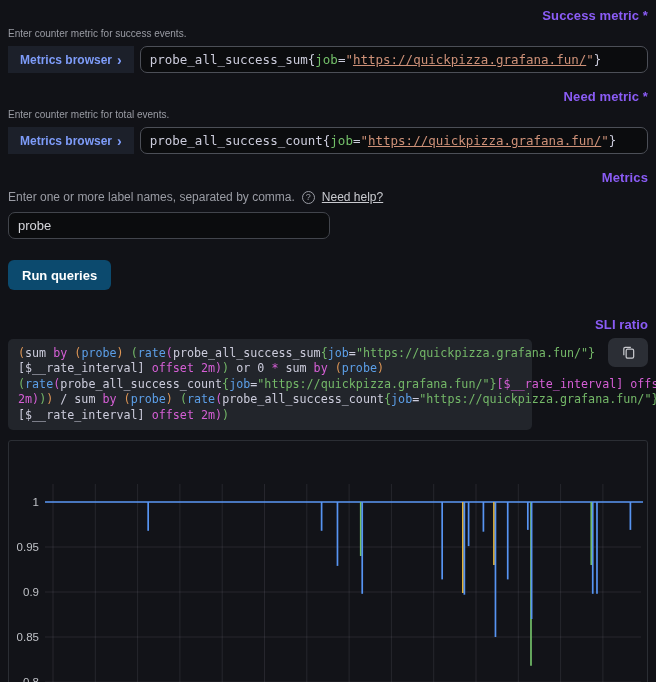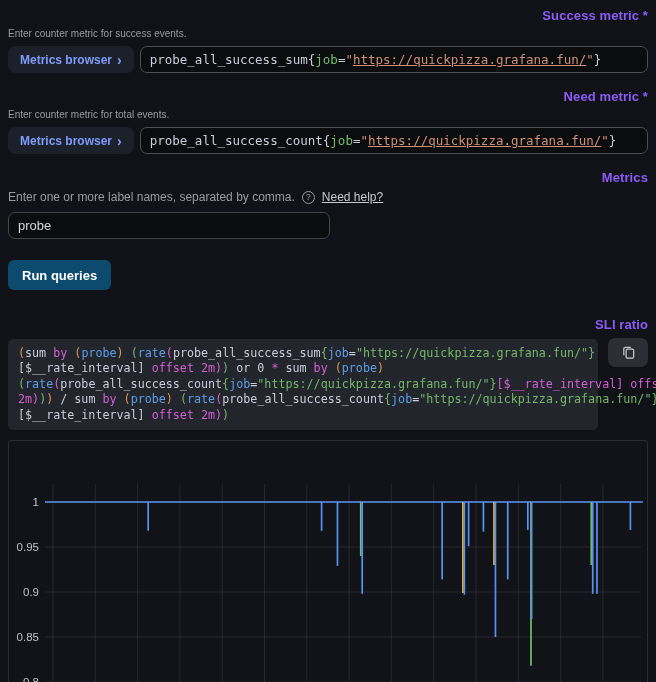--- a/index.html
+++ b/index.html
@@ -4,21 +4,21 @@
 <style>
   * { margin:0; padding:0; box-sizing:border-box; }
   html,body { width:656px; height:682px; background:#111217; overflow:hidden;
     font-family:"Liberation Sans", sans-serif; color:#ccccdc; }
   .page { padding:8px; position:relative; }
 
   .field-label { font-size:13px; font-weight:600; color:#8b5cf6; margin-bottom:5px; letter-spacing:.1px;text-align:right; }
   .field-desc { font-size:10px; color:#9a9ca4; margin-bottom:7px; }
 
   .metric-row { display:flex; gap:6px; margin-bottom:16px; height:27px; }
-  .mb-btn { display:flex; align-items:center; gap:5px; background:#1c202a; border:none; border-radius:8px;
+  .mb-btn { display:flex; align-items:center; gap:5px; background:#1c202a; border:none; border-radius:0;
     color:#7e9cf9; font-family:"Liberation Sans",sans-serif; font-size:12px; font-weight:600; padding:0 12px; cursor:pointer; }
   .mb-btn .chev { font-size:14px; line-height:1; }
   .metric-input { flex:1; background:#0b0c0e; border:1px solid #4c4f57; border-radius:7px;
     font-family:"DejaVu Sans Mono", monospace; font-size:12.5px; line-height:25px; padding:0 9px;
     white-space:pre; overflow:hidden; color:#d5d6db; }
 
   .tok-p { color:#ccccdc; }
   .tok-m { color:#d65fd6; }
   .tok-b { color:#5c9fe8; }
   .tok-g { color:#74b868; }
@@ -31,21 +31,21 @@
   .help-icon { display:inline-flex; align-items:center; justify-content:center; width:13px; height:13px;
     border:1px solid #9a9ca4; border-radius:50%; font-size:9px; color:#9a9ca4; }
   .help-link { color:#c9cacf; text-decoration:underline; cursor:pointer; }
   .grouping-input { width:322px; height:27px; background:#0b0c0e; border:1px solid #42454c; border-radius:7px;
     color:#d5d6db; font-family:"Liberation Sans",sans-serif; font-size:13px; padding:0 9px; margin-bottom:21px; display:block; }
 
   .run-btn { background:#0c4a6e; color:#ffffff; border:none; border-radius:6px; height:30px; padding:0 14px;
     font-family:"Liberation Sans",sans-serif; font-size:13px; font-weight:600; cursor:pointer; margin-bottom:27px; }
 
   .sli-section { position:relative; margin-bottom:10px; }
-  .code-block { width:590px; background:#22252b; border-radius:5px; padding:7px 10px;
+  .code-block { width:524px; background:#22252b; border-radius:5px; padding:7px 10px;
     font-family:"DejaVu Sans Mono", monospace; font-size:11.7px; line-height:15.4px; margin-top:7px; }
   .code-line { white-space:pre; }
   .copy-btn { position:absolute; right:0; top:21px; width:40px; height:29px; background:#2b2e35; border:none;
     border-radius:7px; display:flex; align-items:center; justify-content:center; cursor:pointer; }
   .copy-btn svg { stroke:#c9cacf; }
 
   .panel { position:relative; width:640px; height:300px; border:1px solid #2b2e34; border-radius:3px;
     background:#121318; margin-top:4px; }
 </style>
 </head>

